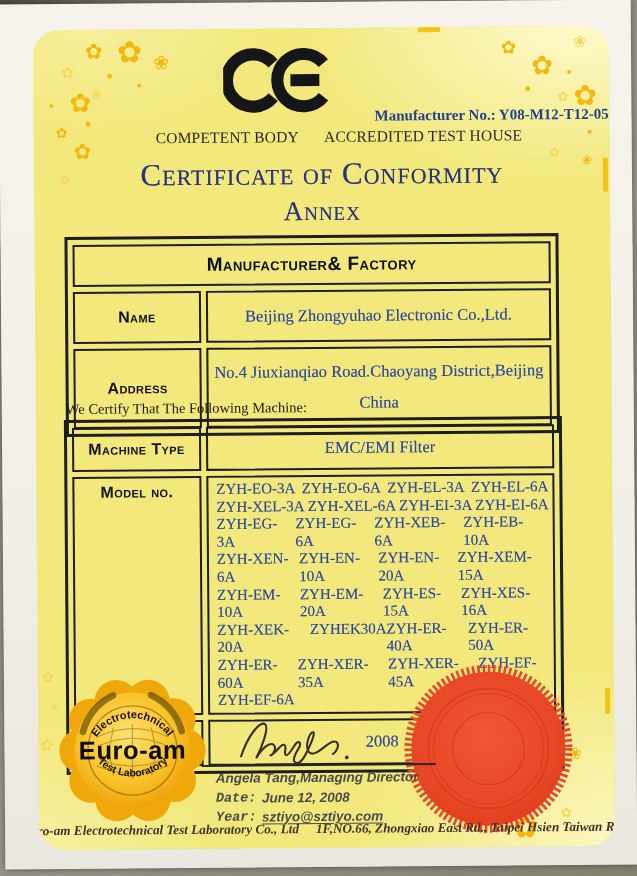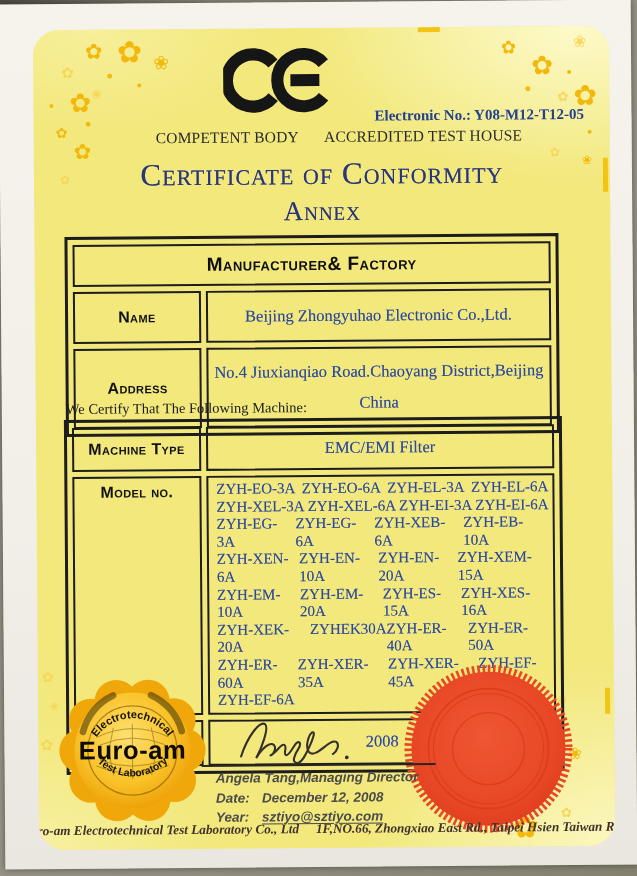--- a/index.html
+++ b/index.html
@@ -66,21 +66,21 @@
   
   .badge{position:absolute;left:18px;top:645px;width:152px;height:152px;z-index:2;}
   .red-seal{position:absolute;left:362px;top:634px;width:176px;height:176px;z-index:2;}
   .sig-svg{position:absolute;left:192px;top:688px;width:132px;height:52px;z-index:3;}
   .sig-line{position:absolute;left:163px;top:712px;width:234px;height:24px;z-index:3;
             border-bottom:2px solid #262626;}
   .sig-block{position:absolute;left:177px;top:742px;z-index:3;
              font-family:"Liberation Sans",sans-serif;font-style:italic;font-weight:bold;
              font-size:13.5px;color:#4b4b4b;}
   .sig-block .row{display:flex;margin-bottom:4.5px;white-space:nowrap;}
-  .sig-block .rl{width:46px;flex:0 0 auto;}
+  .sig-block .rl{width:46px;flex:0 0 auto;font-family:Liberation Mono, monospace;}
   .sig-block .mail-v{text-decoration:underline;text-underline-offset:2px;}
   .footer{position:absolute;left:0;top:793px;width:100%;z-index:4;
           display:flex;justify-content:center;gap:17px;white-space:nowrap;
           font-family:"Liberation Serif",serif;font-style:italic;font-weight:bold;
           font-size:13.2px;color:#40322a;}
 </style>
 </head>
 <body>
 
 <div class="stage">
@@ -133,21 +133,21 @@
       <i class="bar" style="left:569px;top:132px;width:5px;height:34px"></i>
       <i class="bar" style="left:567px;top:662px;width:5px;height:26px"></i>
 
       <svg class="ce" viewBox="0 0 120 72">
         <path d="M53.4 18 A28 28 0 1 0 53.4 54" fill="none" stroke="#161616" stroke-width="13"></path>
         <path d="M107.4 18 A28 28 0 1 0 107.4 54" fill="none" stroke="#161616" stroke-width="13"></path>
         <line x1="72" y1="36" x2="103" y2="36" stroke="#161616" stroke-width="13"></line>
       </svg>
 
       <div class="cert-no">
-        <span>Electronic No.:</span>
+        <span>Manufacturer No.:</span>
         <span>Y08-M12-T12-05</span>
       </div>
 
       <div class="competent">
         <span>COMPETENT BODY</span>
         <span>ACCREDITED TEST HOUSE</span>
       </div>
 
       <div class="title">Certificate of Conformity</div>
       <div class="annex">Annex</div>
@@ -310,21 +310,21 @@
           <path d="M24 47 C31 36 40 29 44 33 C47 36 44 44 40 45 C48 41 52 31 56 33 C60 35 54 44 58 45 C62 45 66 35 70 31 C74 28 76 32 72 38 C68 44 64 53 70 54 C76 55 82 42 86 33 C90 24 92 17 88 19 C84 22 80 35 84 41 C88 47 97 40 102 36 C107 32 112 28 116 30 C120 33 117 41 112 44"></path>
           <circle cx="128" cy="48" r="2.2" fill="#35302b" stroke="none"></circle>
         </g>
       </svg>
       <div class="sig-line"></div>
 
       <div class="sig-block">
         <div class="row">Angela Tang,Managing Director</div>
         <div class="row">
           <span class="rl">Date:</span>
-          <span>December 12, 2008</span>
+          <span>June 12, 2008</span>
         </div>
         <div class="row">
           <span class="rl">Year:</span>
           <span class="mail-v">sztiyo@sztiyo.com</span>
         </div>
       </div>
 
       <div class="footer">
         <span>Euro-am Electrotechnical Test Laboratory Co., Ltd</span>
         <span>1F,NO.66, Zhongxiao East Rd., Taipei Hsien Taiwan ROC</span>

